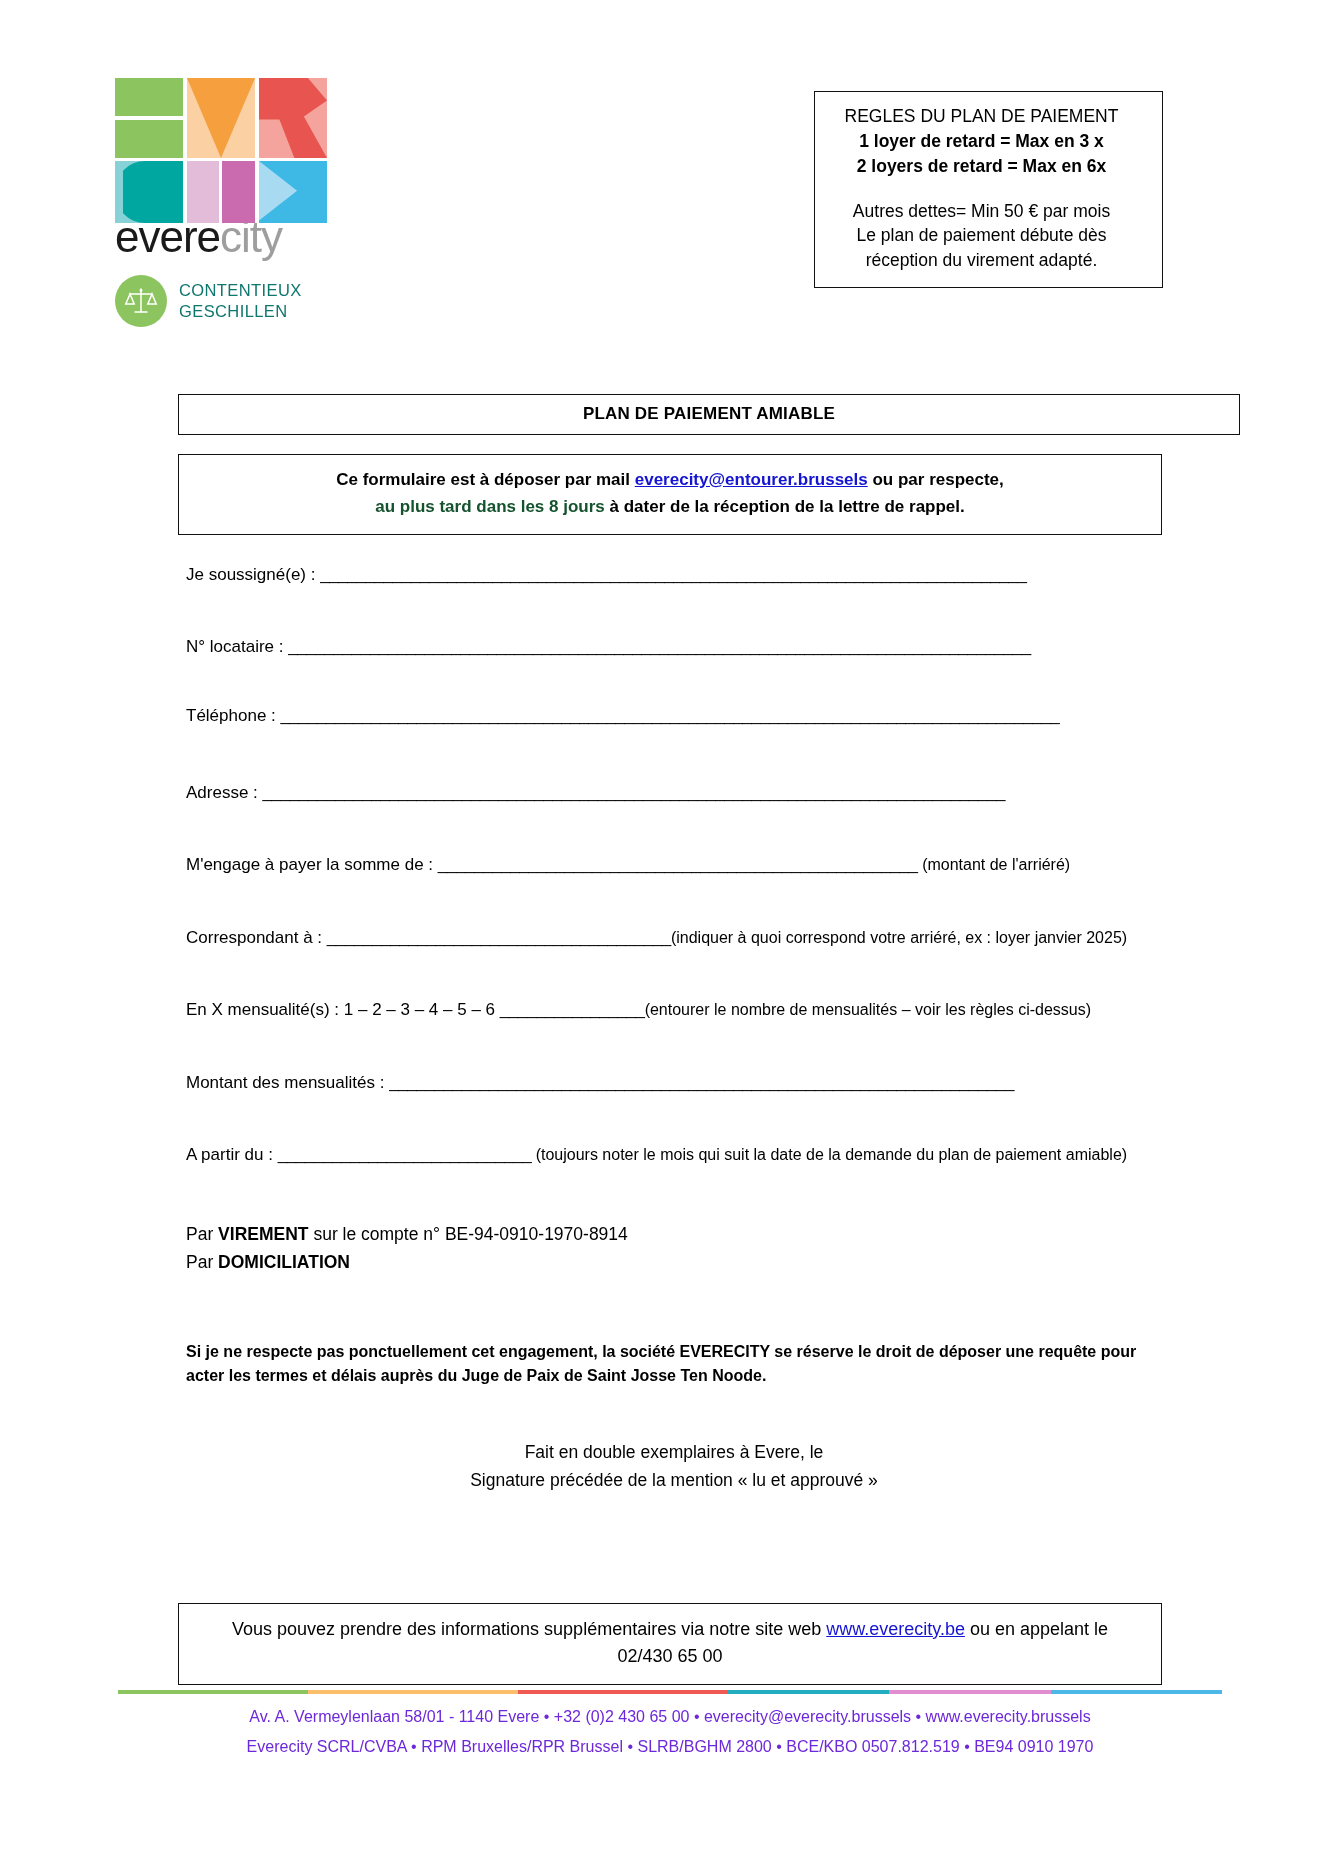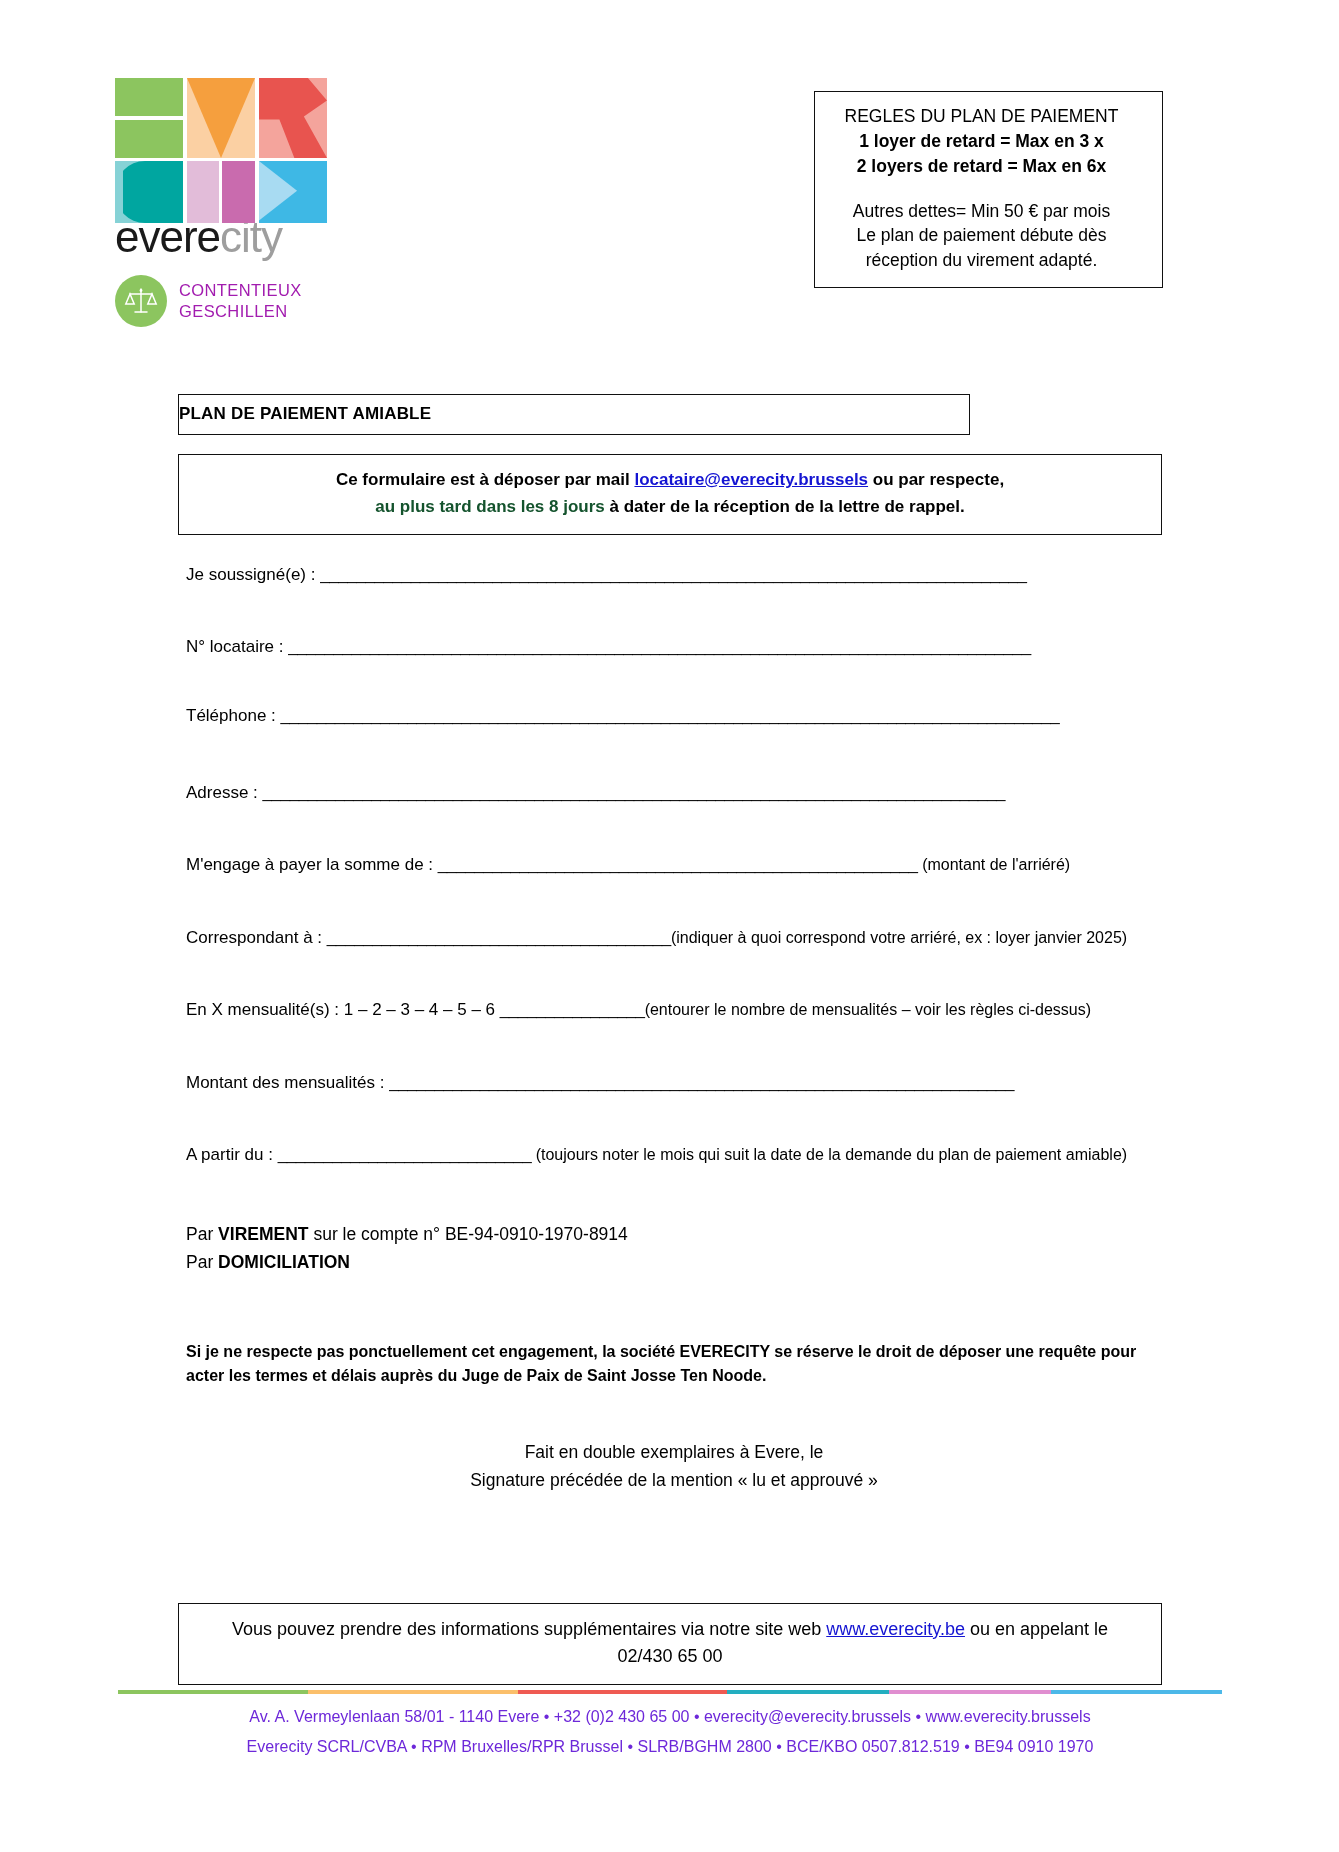--- a/index.html
+++ b/index.html
@@ -87,21 +87,21 @@
     gap: 12px;
   }
   .scales-badge {
     width: 52px; height: 52px;
     border-radius: 50%;
     background: #8cc55f;
     display: flex; align-items: center; justify-content: center;
     flex: 0 0 auto;
   }
   .contentieux-text {
-    color: #a21caf;
+    color: #0f766e;
     font-size: 16.5px;
     line-height: 1.28;
     letter-spacing: 0.4px;
     white-space: nowrap;
   }
 
   
   .rules-box {
     position: absolute;
     left: 814px;
@@ -112,23 +112,23 @@
     text-align: center;
     font-size: 17.5px;
     line-height: 1.42;
   }
   .rules-box .b { font-weight: bold; }
   .rules-gap { height: 20px; }
 
   .title-box {
     position: absolute;
     left: 178px; top: 394px;
-    width: 792px;
+    width: 1062px;
     border: 1.4px solid #111;
-    text-align: left;
+    text-align: center;
     padding: 9px 0 10px 0;
     font-weight: bold;
     font-size: 17px;
     letter-spacing: 0.2px;
   }
 
   .notice-box {
     position: absolute;
     left: 178px; top: 454px;
     width: 984px;
@@ -269,21 +269,21 @@
     <div>Autres dettes= Min 50 € par mois</div>
     <div>Le plan de paiement débute dès</div>
     <div>réception du virement adapté.</div>
   </div>
 
   <div class="title-box">
     <span>PLAN DE PAIEMENT AMIABLE</span>
   </div>
 
   <div class="notice-box">
-    <div><span>Ce formulaire est à déposer par mail </span><a class="mail-link" href="#">locataire@everecity.brussels</a><span> ou par respecte,</span></div>
+    <div><span>Ce formulaire est à déposer par mail </span><a class="mail-link" href="#">everecity@entourer.brussels</a><span> ou par respecte,</span></div>
     <div><span class="red">au plus tard dans les 8 jours</span><span> à dater de la réception de la lettre de rappel.</span></div>
   </div>
 
   <div class="field-row" style="top:565px"><span>Je soussigné(e) : </span><span class="dots">______________________________________________________________________________</span></div>
 
   <div class="field-row" style="top:637px"><span>N° locataire : </span><span class="dots">__________________________________________________________________________________</span></div>
 
   <div class="field-row" style="top:706px"><span>Téléphone : </span><span class="dots">______________________________________________________________________________________</span></div>
 
   <div class="field-row" style="top:783px"><span>Adresse :  </span><span class="dots">__________________________________________________________________________________</span></div>

